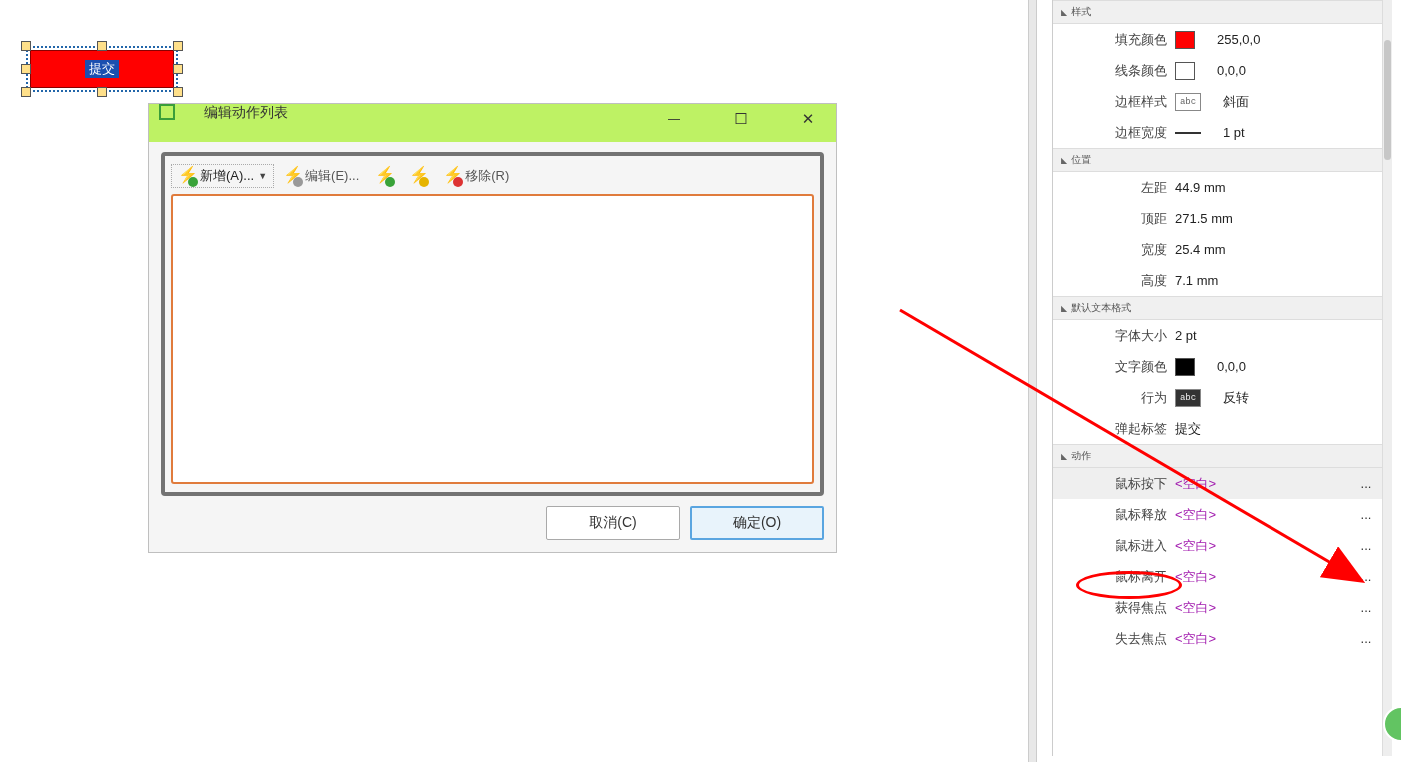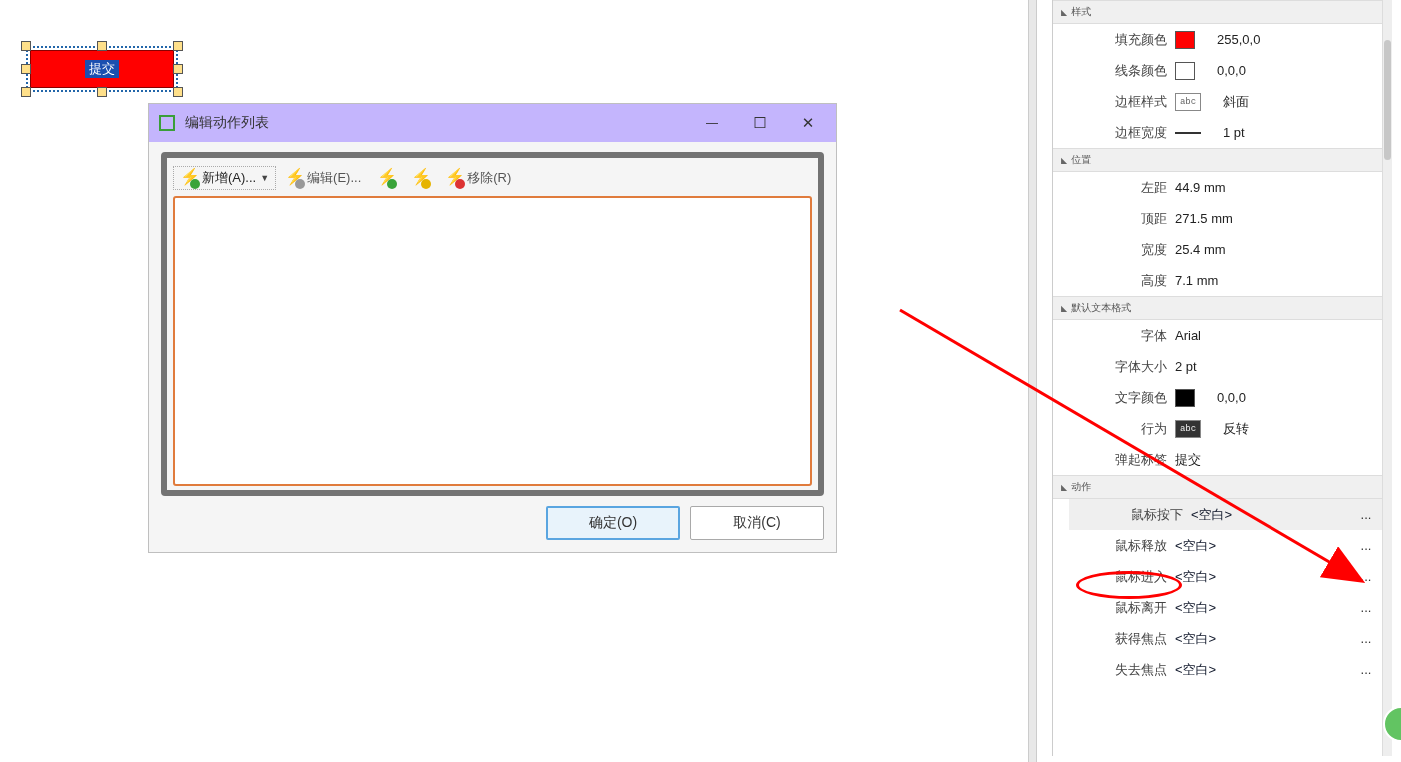--- a/index.html
+++ b/index.html
@@ -78,44 +78,45 @@
   .dialog {
     position: absolute;
     left: 148px; top: 103px;
     width: 689px; height: 450px;
     background: #f5f5f5;
     border: 1px solid #bfbfbf;
   }
   .dlg-titlebar {
     height: 38px;
     display: flex;
-    align-items: center;
+    align-items: flex-start;
     padding: 0 4px 0 10px;
-    background: #c4b5fd;
+    background: #bef264;
+    gap: 19px;
   }
   .dlg-icon {
     width: 16px; height: 16px;
     border: 2px solid #3a9e3a;
     margin-right: 10px;
   }
   .dlg-title { flex: 1; font-size: 14px; }
   .dlg-winbtn {
     width: 48px; height: 30px;
     display: flex; align-items: center; justify-content: center;
     font-size: 15px; color: #333;
   }
   .dlg-winbtn.min::before { content: "—"; font-size: 12px; }
   .dlg-winbtn.max::before { content: "☐"; }
   .dlg-winbtn.close::before { content: "✕"; }
 
   .dlg-body {
     position: absolute;
     left: 12px; right: 12px; top: 48px; bottom: 56px;
     background: #f5f5f5;
-    border: 6px solid #737373;
+    border: 4px solid #737373;
     border-radius: 4px;
     padding: 6px;
   }
   .toolbar {
     display: flex;
     gap: 2px;
     align-items: center;
     padding: 2px 0 6px 0;
   }
   .tbtn {
@@ -214,21 +215,21 @@
     border-bottom: 1px solid #ddd;
   }
   .sec-head .tri::before { content: "◣"; font-size: 8px; margin-right: 4px; color: #666; }
 
   .prop-row {
     display: flex;
     align-items: center;
     height: 31px;
     padding: 0 16px 0 0;
   }
-  .prop-row.selected { background: #efefef; margin-left: 16px; }
+  .prop-row.selected { background: #efefef; }
   .prop-label {
     width: 122px;
     text-align: right;
     padding-right: 8px;
     color: #444;
   }
   .prop-val {
     flex: 1;
     color: #222;
     display: flex;
@@ -250,21 +251,21 @@
   .abc.dark { background: #333; color: #eee; }
   .lineicon {
     width: 26px; height: 2px;
     background: #333;
   }
   .dots-btn {
     width: 20px; text-align: center;
     color: #333;
     cursor: pointer;
   }
-  .empty { color: #0f172a; }
+  .empty { color: #a21caf; }
 
   
   .anno-ellipse {
     position: absolute;
     left: 1076px; top: 571px;
     width: 106px; height: 28px;
     border: 3px solid #f00;
     border-radius: 50%;
     pointer-events: none;
   }
@@ -343,26 +344,26 @@
         <span class="bolt">
             <span class="badge minus"></span>
           </span>
         <span>移除(R)</span>
       </div>
     </div>
     <div class="listbox"></div>
   </div>
 
   <div class="dlg-footer">
+    <div class="dlg-btn">
+      <span>取消(C)</span>
+    </div>
     <div class="dlg-btn primary">
       <span>确定(O)</span>
     </div>
-    <div class="dlg-btn">
-      <span>取消(C)</span>
-    </div>
   </div>
 </div>
 
 <div class="panel">
 
   <div class="sec-head"><span class="tri"></span><span>样式</span></div>
   <div class="prop-row">
     <div class="prop-label">填充颜色</div>
     <div class="prop-val">
         <span class="swatch" style="background:#ff0000"></span>
@@ -403,24 +404,20 @@
   <div class="prop-row">
     <div class="prop-label">宽度</div>
     <div class="prop-val">25.4 mm</div>
   </div>
   <div class="prop-row">
     <div class="prop-label">高度</div>
     <div class="prop-val">7.1 mm</div>
   </div>
 
   <div class="sec-head"><span class="tri"></span><span>默认文本格式</span></div>
-  <div class="prop-row">
-    <div class="prop-label">字体</div>
-    <div class="prop-val">Arial</div>
-  </div>
   <div class="prop-row">
     <div class="prop-label">字体大小</div>
     <div class="prop-val">2 pt</div>
   </div>
   <div class="prop-row">
     <div class="prop-label">文字颜色</div>
     <div class="prop-val">
         <span class="swatch" style="background:#000"></span>
         <span>0,0,0</span>
       </div>

